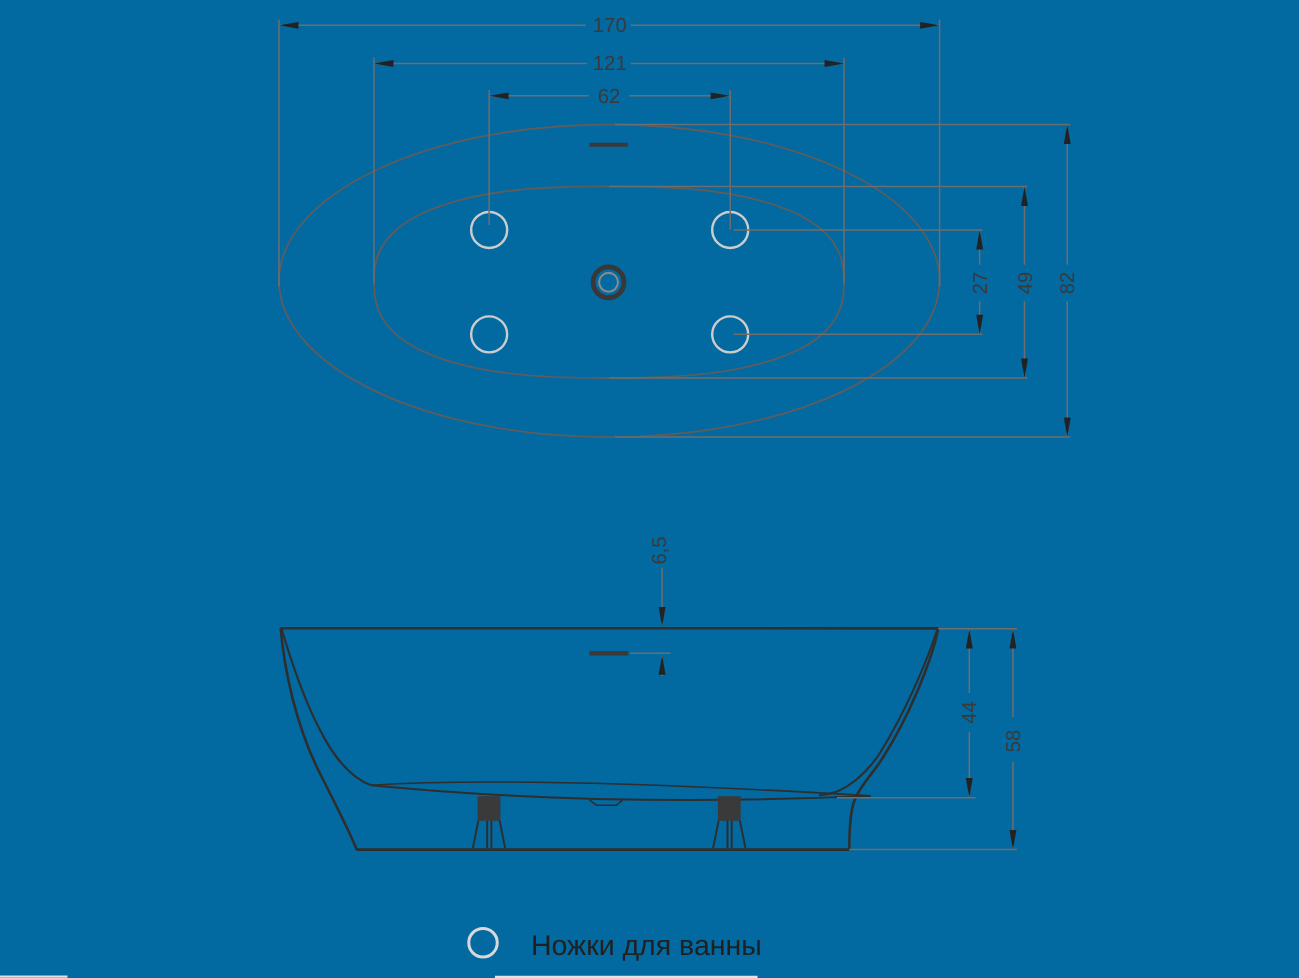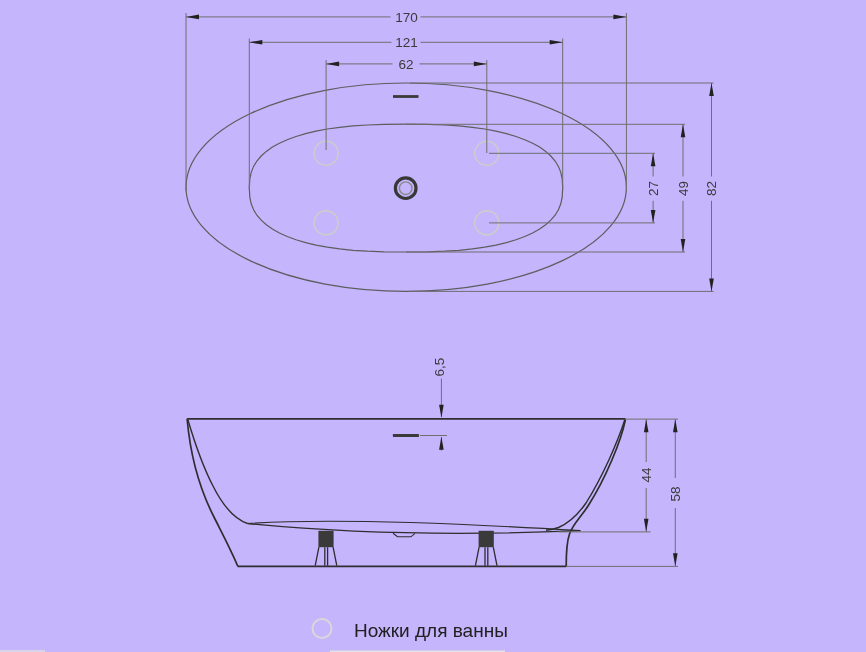--- a/index.html
+++ b/index.html
@@ -1,15 +1,15 @@
 <!DOCTYPE html>
 <html><head><meta charset="utf-8">
 <style>
 html,body{margin:0;padding:0;background:#ffffff;}
-#page{position:relative;width:866px;height:652px;background:#c4b5fd;overflow:hidden;}
+#page{position:relative;width:866px;height:652px;background:#0369a1;overflow:hidden;}
 svg{display:block}
 text{font-family:"Liberation Sans",sans-serif;}
 </style></head>
 <body>
 <div id="page">
 <svg width="866" height="652" viewBox="0 0 866 652">
 <defs>
 <marker id="none"></marker>
 </defs>
 <g id="topview" fill="none">

